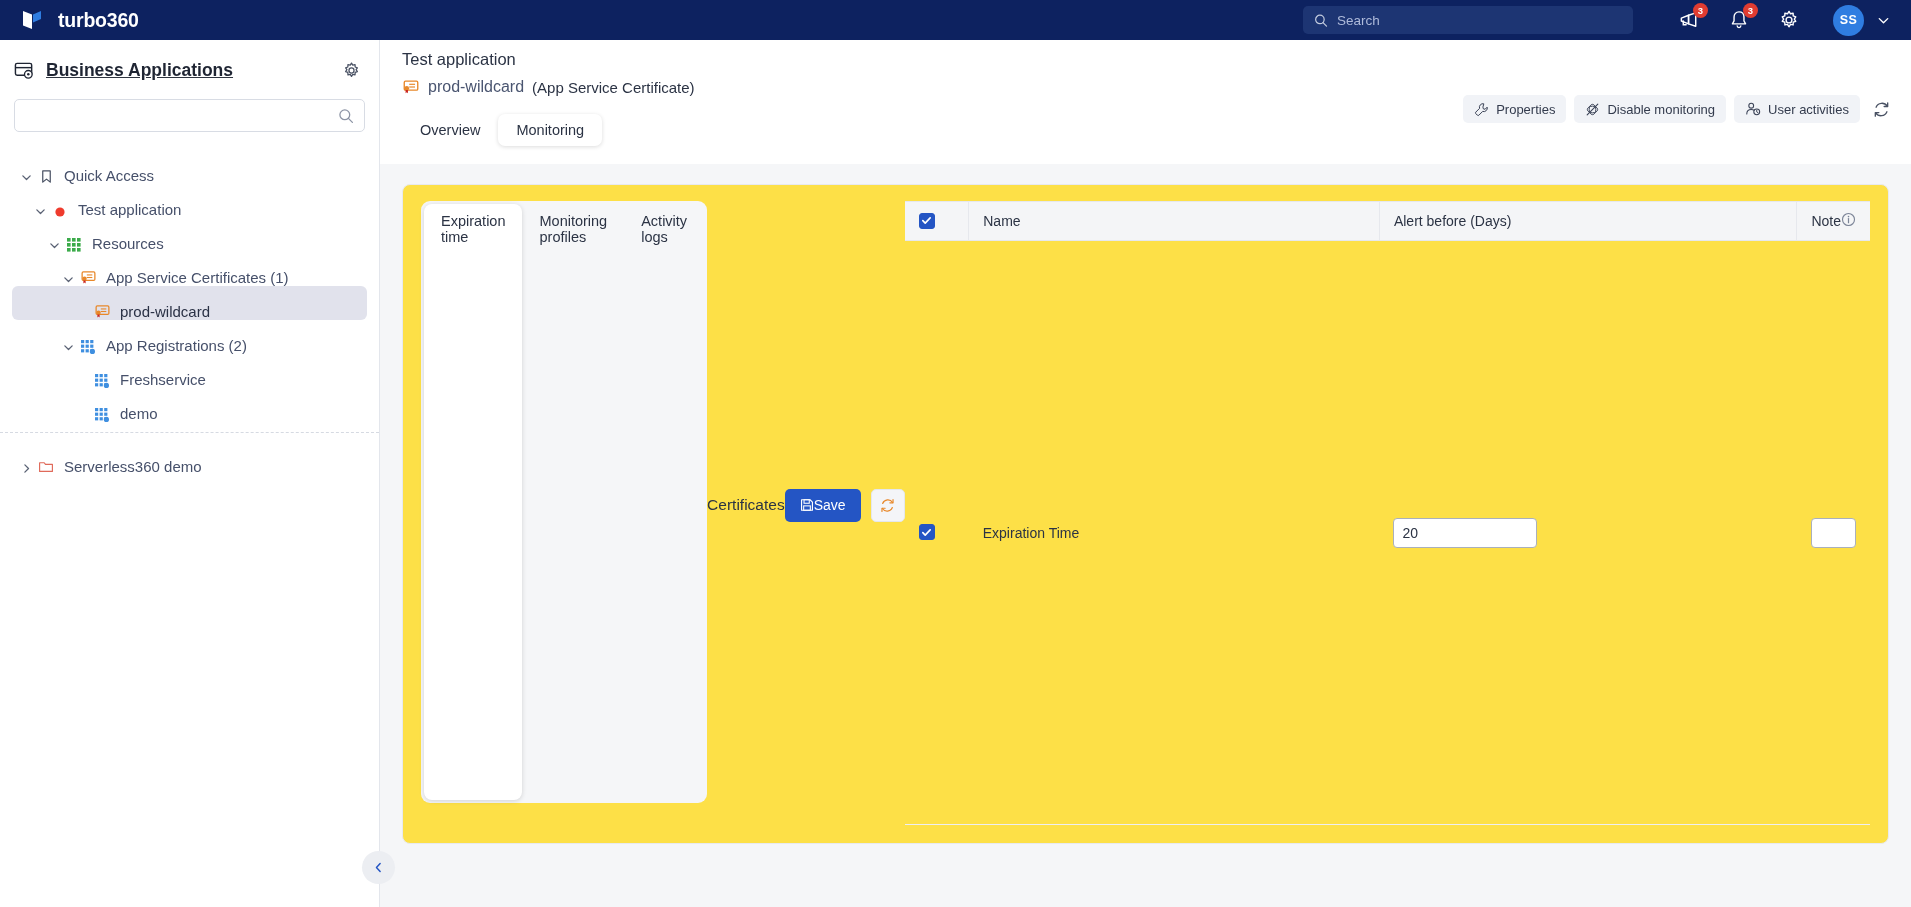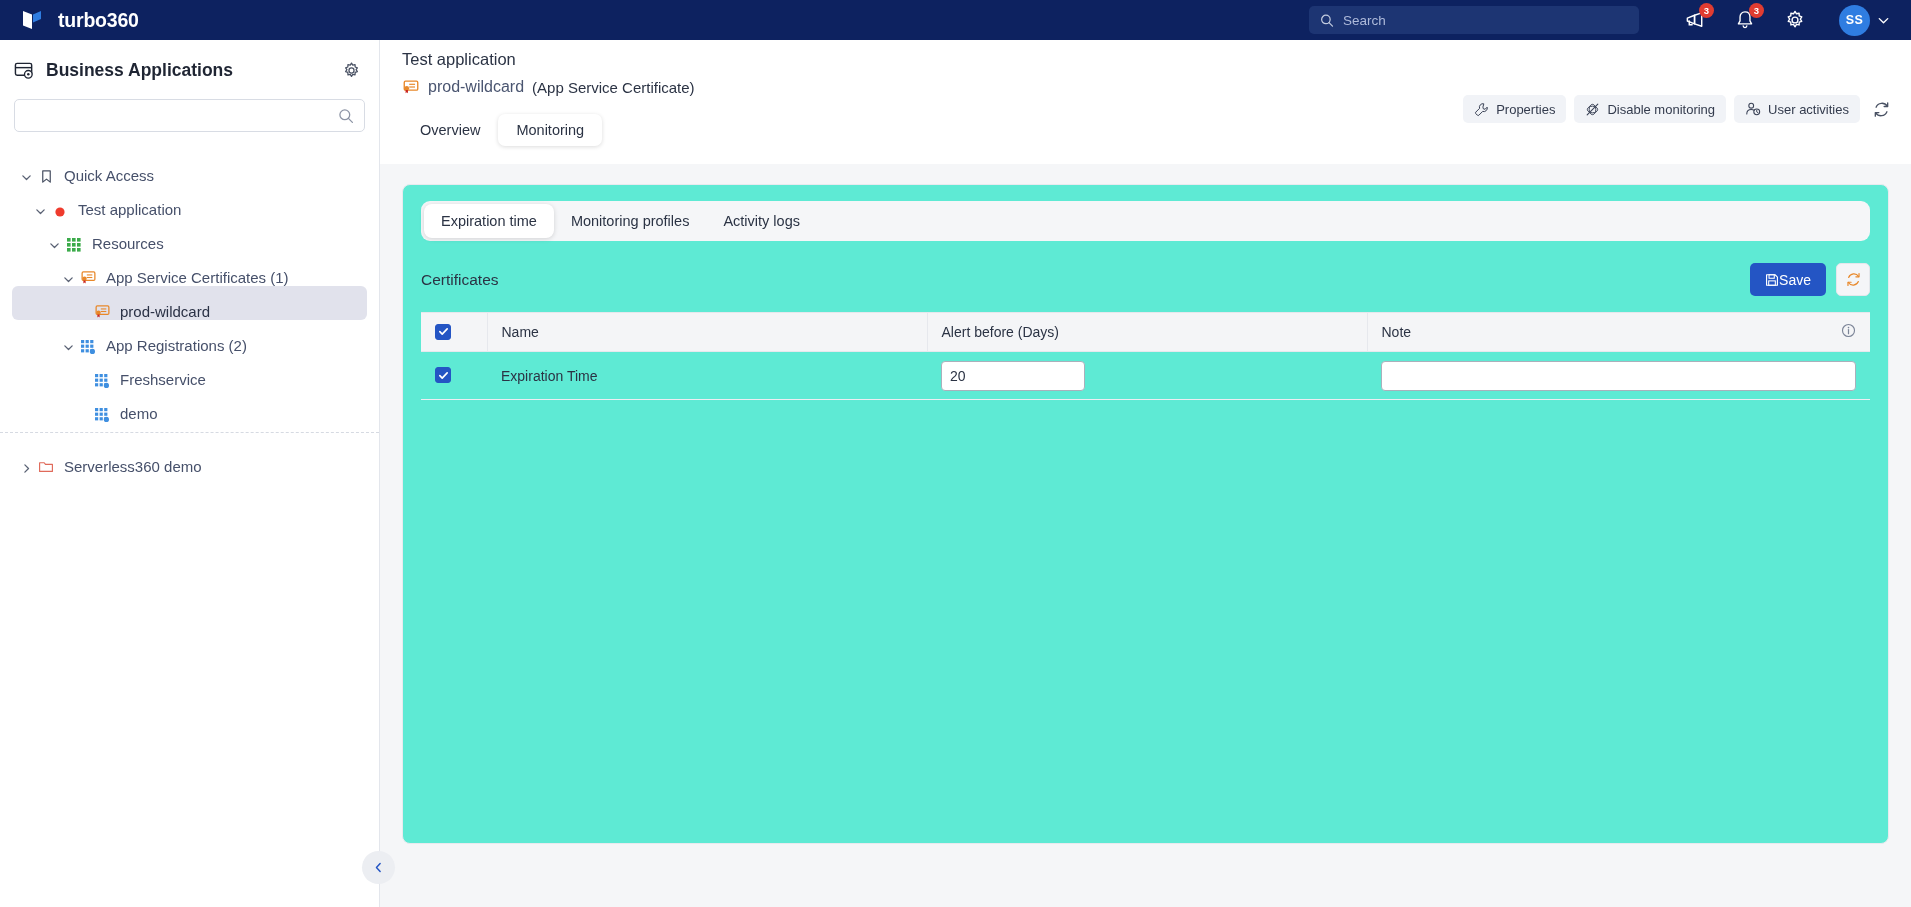--- a/index.html
+++ b/index.html
@@ -51,21 +51,21 @@
     cursor: pointer;
   }
   .badge {
     position: absolute; top: -5px; right: -7px;
     background: #e03c31; color: #fff;
     font-size: 9.5px; font-weight: bold;
     min-width: 15px; height: 15px; line-height: 15px;
     border-radius: 50%; text-align: center;
     padding: 0 2px;
   }
-  .avatar-wrap { display: flex; align-items: center; gap: 6px; cursor: pointer; margin-left: 6px; }
+  .avatar-wrap { display: flex; align-items: center; gap: 12px; cursor: pointer; margin-left: 6px; }
   .avatar {
     width: 31px; height: 31px; border-radius: 50%;
     background: #2f7de1; color: #ffffff;
     font-size: 12.5px; font-weight: bold;
     display: flex; align-items: center; justify-content: center;
     letter-spacing: 0.4px;
   }
 
   
   .layout { display: flex; height: 867px; position: relative; }
@@ -74,20 +74,21 @@
   .sidebar {
     width: 380px; min-width: 380px;
     background: #ffffff;
     border-right: 1px solid #e3e6ec;
     position: relative;
     padding-top: 10px;
   }
   .sb-header {
     display: flex; align-items: center;
     padding: 10px 18px 8px 14px;
+    text-decoration: underline;
   }
   .sb-header-icon { margin-right: 11px; display: flex; }
   .sb-title {
     font-size: 17.5px; font-weight: bold; color: #1f2533;
     flex: 1;
   }
   .sb-gear { cursor: pointer; display: flex; }
   .sb-search {
     margin: 10px 14px 0 14px;
     height: 33px;
@@ -164,26 +165,26 @@
   }
   .tab.active { background: #ffffff; box-shadow: 0 1px 4px rgba(0,0,0,0.14); font-weight: normal; }
 
   .content-area {
     flex: 1;
     background: #f5f6f8;
     margin: 18px 0 0 0;
     padding: 20px 22px 20px 22px;
   }
   .panel {
-    background: #5eead4;
+    background: #fde047;
     border: 1px solid #e8eaef;
     border-radius: 8px;
     min-height: 660px;
     padding: 16px 18px 18px 18px;
-    display: flex; flex-direction: column;
+    display: flex; flex-direction: row;
   }
   .subtab {
     font-size: 14.5px; color: #2b3344;
     padding: 9px 17px;
     border-radius: 8px;
     cursor: pointer;
   }
   .subtab.active { background: #ffffff; box-shadow: 0 1px 5px rgba(0,0,0,0.15); }
   .subtabs-bar {
     background: #f5f6f8;

